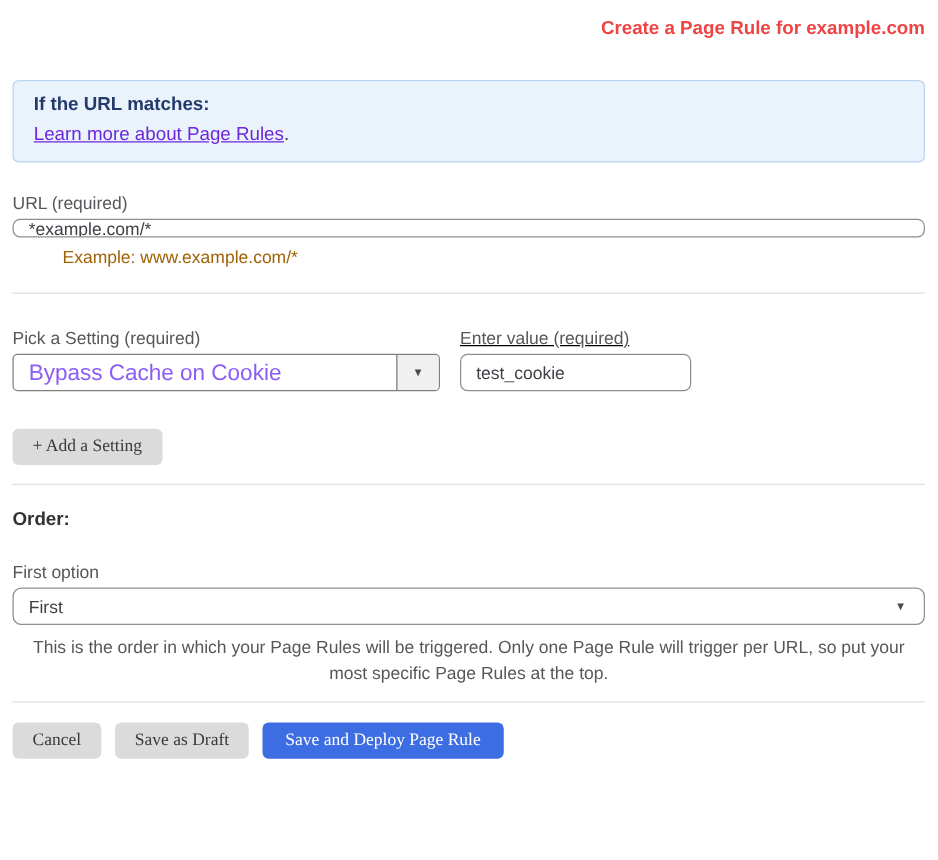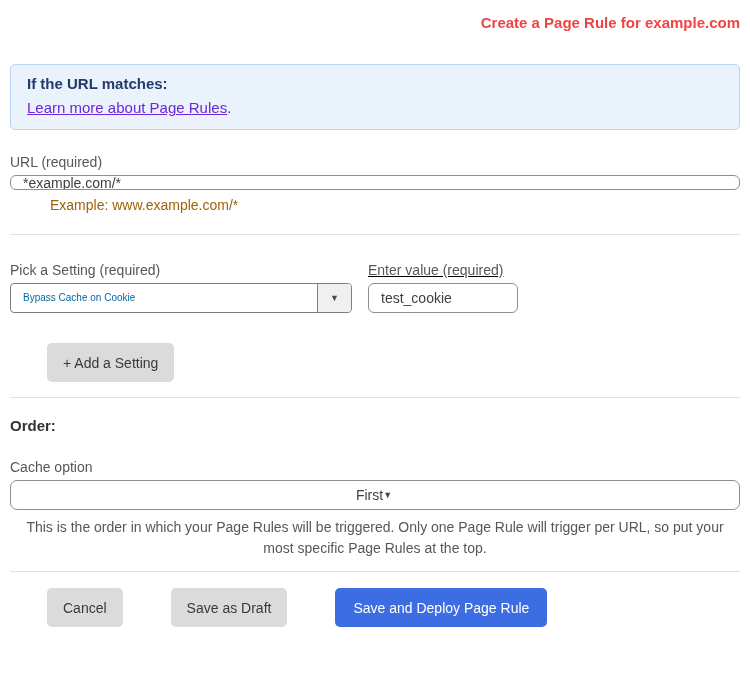--- a/index.html
+++ b/index.html
@@ -99,76 +99,75 @@
     border: 1px solid #7f7f7f;
     border-radius: 4px;
     overflow: hidden;
     background: #fff;
     cursor: pointer;
   }
   .select-control .select-value {
     flex: 1;
     padding: 0 12px;
     line-height: 28px;
-    font-size: 10px;
-    color: #0369a1;
+    font-size: 18px;
+    color: #8b5cf6;
     white-space: nowrap;
   }
   .select-control .select-arrow-btn {
     width: 34px;
     background: #f0f0f0;
     border-left: 1px solid #7f7f7f;
     display: flex;
     align-items: center;
     justify-content: center;
   }
   .caret {
     font-size: 9px;
     color: #4a4a4a;
     line-height: 1;
   }
 
   .value-input {
-    width: 150px;
+    width: 185px;
     height: 30px;
     margin-top: 4px;
     border: 1px solid #8e8e8e;
     border-radius: 6px;
     padding: 0 12px;
     font-size: 14px;
     color: #3c3f44;
     font-family: "Liberation Sans", sans-serif;
     outline: none;
   }
 
   .btn {
     display: inline-flex;
     align-items: center;
     justify-content: center;
-    height: 39px;
+    height: 29px;
     padding: 0 16px;
     border: none;
     border-radius: 5px;
     font-size: 14px;
-    font-family: Liberation Sans, sans-serif;
+    font-family: Liberation Serif, serif;
     cursor: pointer;
     white-space: nowrap;
-    margin-left: 37px;
   }
   .btn-gray { background: #dbdbdb; color: #393a3d; }
   .btn-blue { background: #3d6de2; color: #ffffff; padding: 0 18px; }
 
   .add-setting-btn { margin-top: 30px; }
 
   .order-divider { margin-top: 15px; }
 
   .wide-select {
     display: flex;
     align-items: center;
-    justify-content: center;
+    justify-content: space-between;
     width: 100%;
     height: 30px;
     margin-top: 4px;
     border: 1px solid #8e8e8e;
     border-radius: 7px;
     padding: 0 14px 0 12px;
     font-size: 14px;
     color: #3c3f44;
     background: #fff;
     cursor: pointer;
@@ -225,21 +224,21 @@
       <input class="value-input" type="text" value="test_cookie" style="">
     </div>
   </div>
 
   <button class="btn btn-gray add-setting-btn">+ Add a Setting</button>
 
   <hr class="divider order-divider">
 
   <div class="section-heading">Order:</div>
 
-  <div class="field-label">Cache option</div>
+  <div class="field-label">First option</div>
   <div class="wide-select">
     <span>First</span>
     <span class="caret">▼</span>
   </div>
   <div class="order-helper">This is the order in which your Page Rules will be triggered. Only one Page Rule will trigger per URL, so put your most specific Page Rules at the top.</div>
 
   <hr class="divider bottom-divider">
 
   <div class="actions-row">
     <button class="btn btn-gray">Cancel</button>

